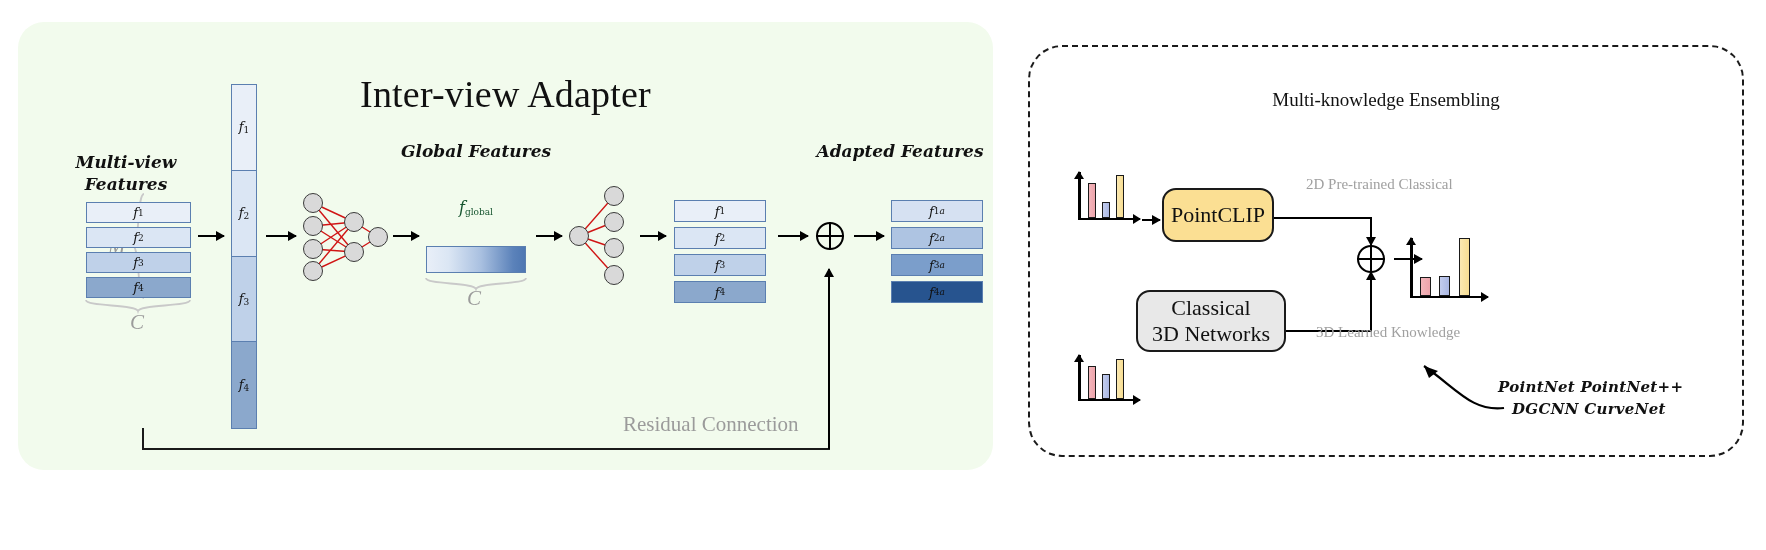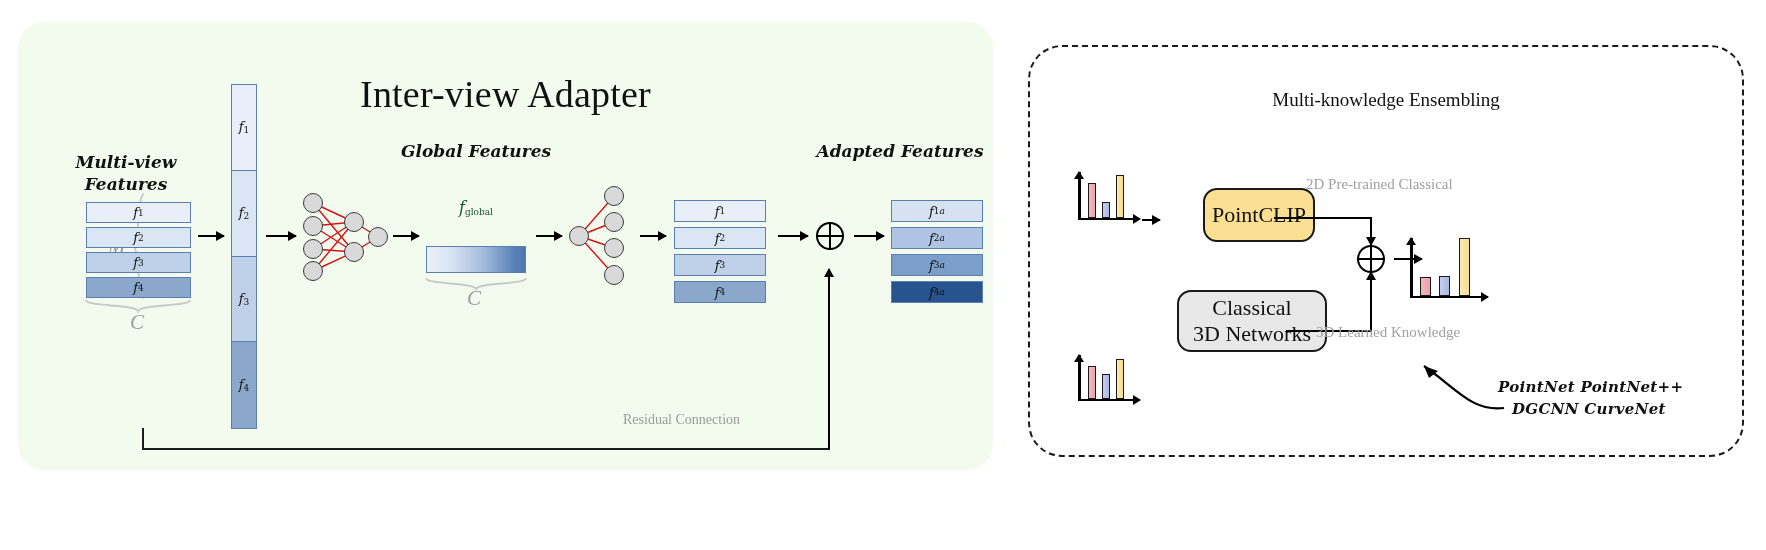--- a/index.html
+++ b/index.html
@@ -198,21 +198,20 @@
   .rbox {
     position: absolute;
     border: 2.2px solid #1a1a1a;
     border-radius: 14px;
     box-sizing: border-box;
     display: flex; align-items: center; justify-content: center;
     text-align: center;
     font-size: 22px;
     color: #111;
     line-height: 26px;
-    margin-left: 41px;
   }
   #pointclip-box { background: #fbdf93; }
   #classical-box { background: #e8e8e8; }
 
   .small-gray {
     position: absolute;
     color: #a0a0a0;
     font-size: 15px;
     font-family: "Liberation Serif", serif;
     white-space: nowrap;
@@ -414,21 +413,21 @@
           <span>f</span>
           <span class="sub">4</span>
           <span class="sup">a</span>
         </div>
       </div>
 
     <div class="res-line" style="left:124px; top:406px; width:2.2px; height:22px;"></div>
     <div class="res-line" style="left:124px; top:426px; width:688px; height:2.2px;"></div>
     <div class="arrow-up" style="left:810px; top:247px; height:180px;"></div>
 
-    <div class="gray-label" style="left:605px; top:390px; font-size:14px;">Residual Connection</div>
+    <div class="gray-label" style="left:605px; top:390px; font-size:21px;">Residual Connection</div>
   </div>
 
   <div id="ens-panel">
     <div id="ens-title">Multi-knowledge Ensembling</div>
   </div>
 
   <div class="chart-icon" id="chart-icon-1" style="left:1078px; top:172px; width:62px; height:48px;">
     <div class="chart-axisY" style="height:48px;"></div>
     <div class="chart-axisX" style="width:62px;"></div>
   <div class="cbar bar-pink" style="left: 10px; width: 8px; height: 35px;"></div>

